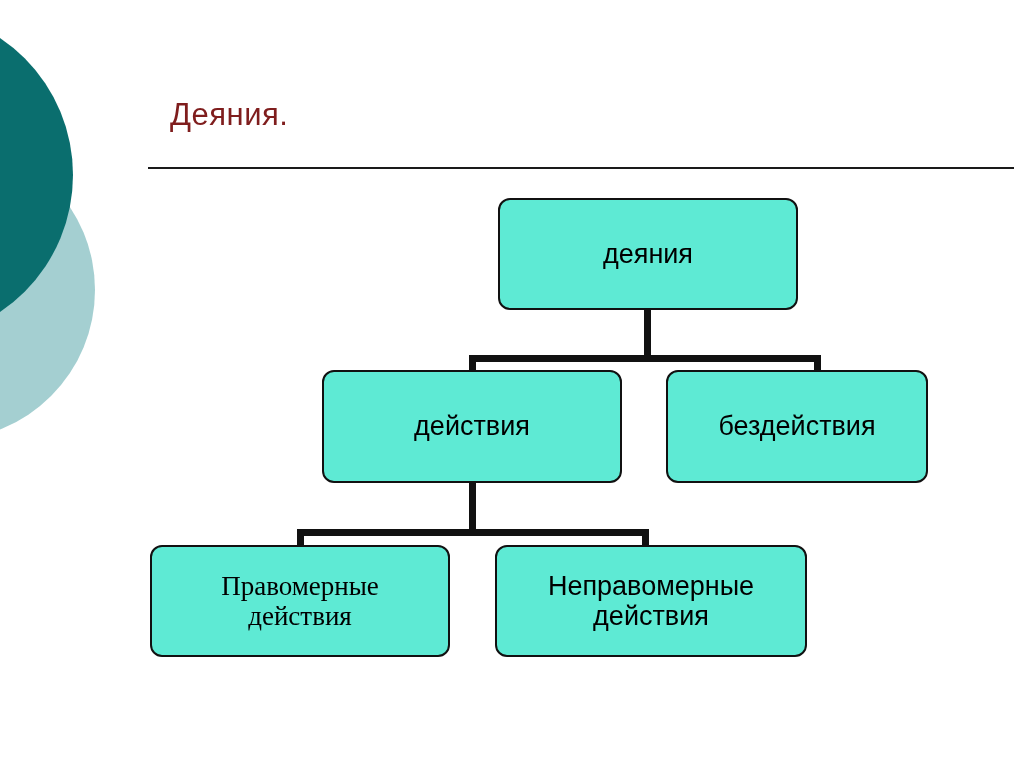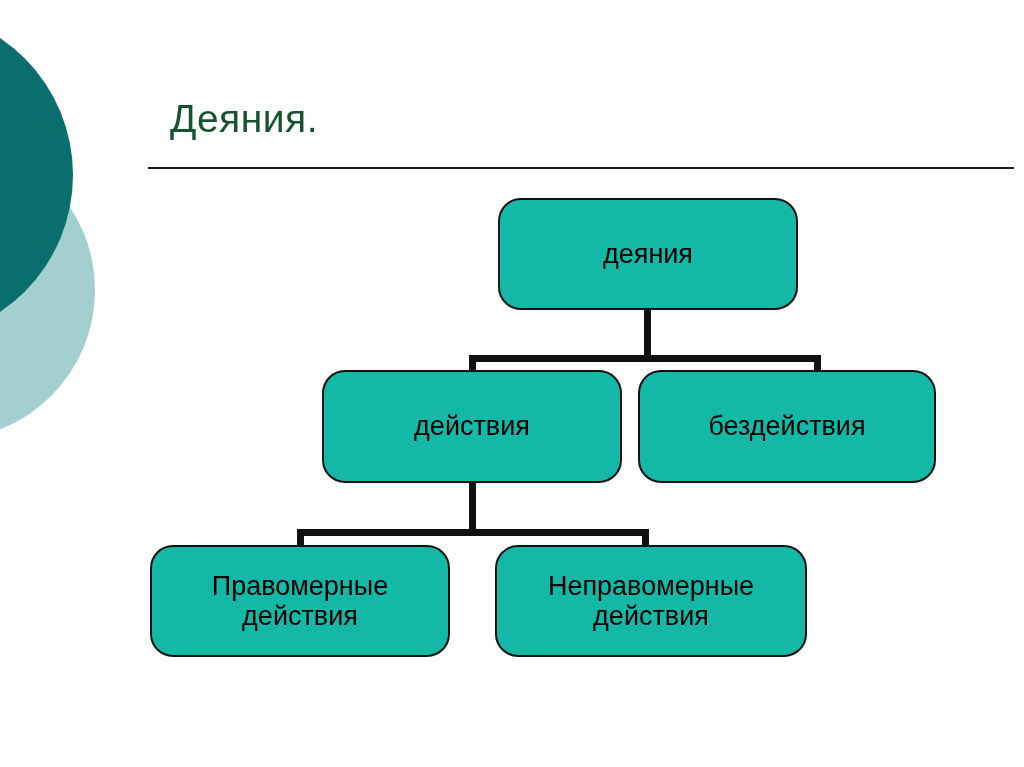--- a/index.html
+++ b/index.html
@@ -36,22 +36,22 @@
     left: -257px;
     top: 10px;
     background: #0a6e6e;
   }
 
   
   #title {
     position: absolute;
     left: 170px;
     top: 97px;
-    font-size: 39px;
-    color: #14532d;
+    font-size: 31px;
+    color: #7f1d1d;
     letter-spacing: 0.5px;
     white-space: nowrap;
   }
   #title-rule {
     position: absolute;
     left: 148px;
     top: 167px;
     width: 866px;
     height: 0;
     border-top: 2px solid #1a1a1a;
@@ -61,42 +61,42 @@
   #diagram {
     position: absolute;
     left: 0;
     top: 0;
     width: 1024px;
     height: 767px;
   }
   .node {
     position: absolute;
     box-sizing: border-box;
-    background: #14b8a6;
+    background: #5eead4;
     border: 2px solid #111111;
-    border-radius: 23px;
+    border-radius: 12px;
     display: flex;
     align-items: center;
     justify-content: center;
     text-align: center;
     color: #000000;
     font-size: 27px;
     line-height: 1.12;
     padding: 0 12px;
   }
   .node .node-label {
     display: block;
     width: 100%;
     white-space: pre-line;
   }
 
   #node-root      { left: 498px; top: 198px; width: 300px; height: 112px; }
   #node-action    { left: 322px; top: 370px; width: 300px; height: 113px; }
-  #node-inaction  { left: 638px; top: 370px; width: 298px; height: 113px; }
-  #node-lawful    { left: 150px; top: 545px; width: 300px; height: 112px; }
+  #node-inaction  { left: 666px; top: 370px; width: 262px; height: 113px; }
+  #node-lawful    { left: 150px; top: 545px; width: 300px; height: 112px; font-family: Liberation Serif, serif; }
   #node-unlawful  { left: 495px; top: 545px; width: 312px; height: 112px; }
 
   
   .conn {
     position: absolute;
     background: #111111;
   }
   
   #conn1-stem  { left: 644px; top: 310px; width: 7px;   height: 52px; }
   #conn1-bar   { left: 469px; top: 355px; width: 352px; height: 7px;  }

